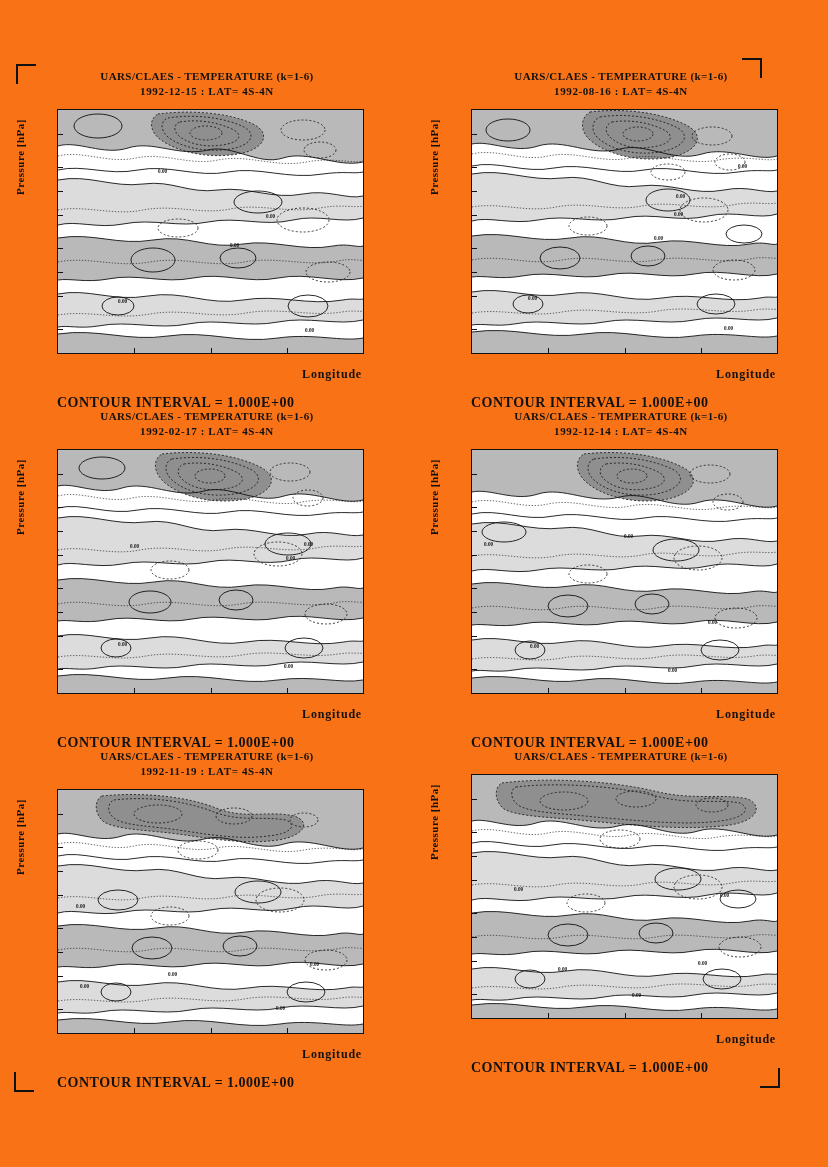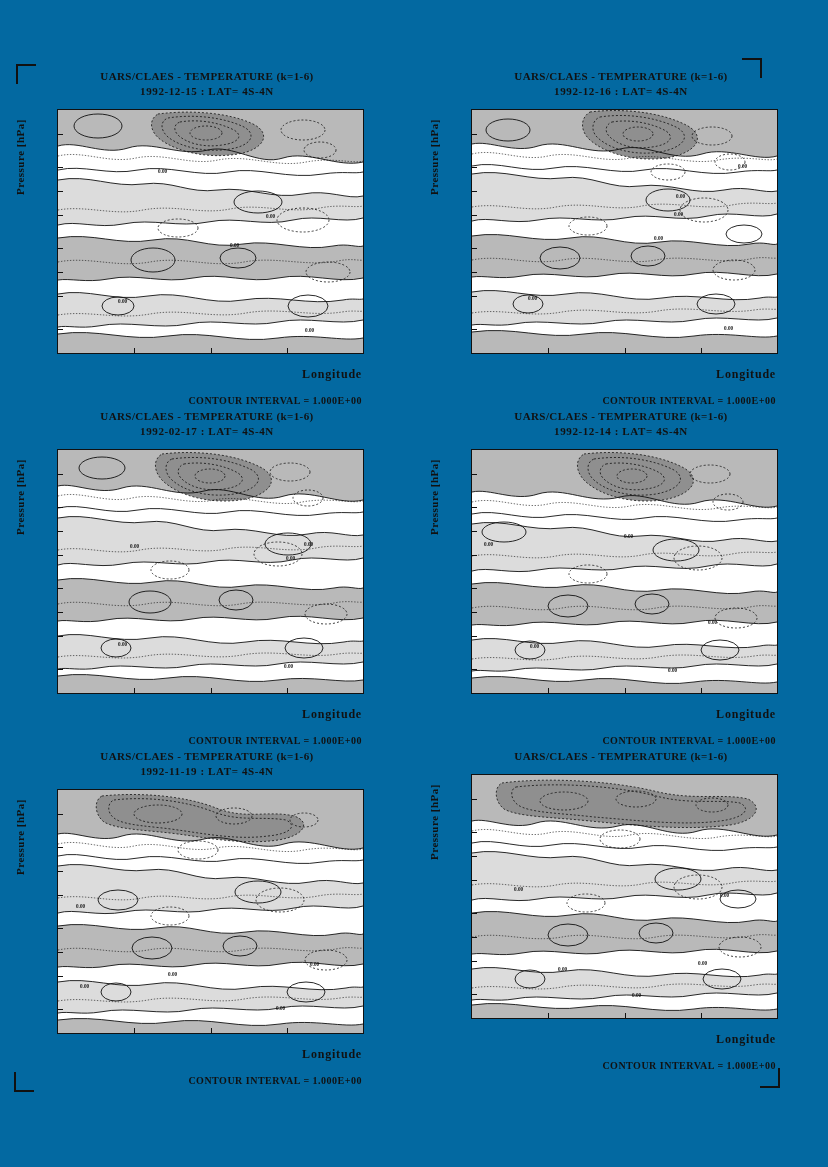--- a/index.html
+++ b/index.html
@@ -12,21 +12,21 @@
     height: 1167px;
     font-family: "Liberation Serif", serif;
     position: relative;
     overflow: hidden;
   }
   .page {
     position: absolute;
     left: 0; top: 0;
     width: 828px;
     height: 1167px;
-    background: #0369a1;
+    background: #f97316;
   }
   
   .crop {
     position: absolute;
     width: 18px;
     height: 18px;
     border: 0;
   }
   .crop.tl { left: 16px;  top: 64px;  border-left: 2px solid #111; border-top: 2px solid #111; }
   .crop.tr { left: 742px; top: 58px;  border-right: 2px solid #111; border-top: 2px solid #111; }
@@ -109,22 +109,22 @@
     font-weight: bold;
     letter-spacing: 0.8px;
     color: #111;
     font-family: "Liberation Serif", serif;
   }
   .cinterval {
     position: absolute;
     left: 57px;
     width: 305px;
     top: 296px;
-    text-align: right;
-    font-size: 10px;
+    text-align: left;
+    font-size: 14px;
     font-weight: bold;
     letter-spacing: 0.5px;
     color: #111;
     font-family: "Liberation Serif", serif;
   }
   svg.contours { position: absolute; left: 0; top: 0; }
   .shade-a { fill: #b9b9b9; }
   .shade-b { fill: #8f8f8f; }
   .shade-c { fill: #dcdcdc; }
   .cline { fill: none; stroke: #111; stroke-width: 0.9; }
@@ -218,21 +218,21 @@
           <div class="xtickmark" style="left:75%"></div>
         </div>
         <div class="xlabel">Longitude</div>
         <div class="cinterval">CONTOUR INTERVAL = 1.000E+00</div>
       </div>
     </div>
 
     <div class="panel">
       <div class="titles">
         <div>UARS/CLAES  -  TEMPERATURE (k=1-6)</div>
-        <div class="title2">1992-12-16  :  LAT= 4S-4N</div>
+        <div class="title2">1992-08-16  :  LAT= 4S-4N</div>
       </div>
       <div class="plotwrap">
         <div class="ylabel">Pressure [hPa]</div>
         <div class="axisbox">
           <svg class="contours" width="305" height="243" viewBox="0 0 305 243">
             <g>
               <path class="shade-a" d="M0,0 H305 V46 C285,52 255,36 230,44 C200,53 175,32 148,39 C118,47 92,28 66,36 C42,44 18,30 0,34 Z"></path>
               <path class="shade-b" d="M118,2 C150,-2 190,2 216,16 C236,28 222,44 194,48 C164,52 134,44 118,30 C108,21 108,8 118,2 Z"></path>
               <path class="shade-c" d="M0,64 C32,58 58,72 90,68 C120,64 138,80 168,76 C198,72 222,86 252,80 C276,75 292,84 305,81 V104 C288,110 262,100 236,106 C206,113 182,102 152,108 C122,114 96,104 66,110 C40,115 16,106 0,111 Z"></path>
               <path class="shade-a" d="M0,126 C36,120 62,134 98,128 C132,122 152,138 188,132 C218,127 248,140 278,134 C292,131 301,136 305,134 V164 C282,170 252,158 222,164 C192,170 166,159 136,165 C106,171 80,160 50,166 C28,170 12,165 0,167 Z"></path>

